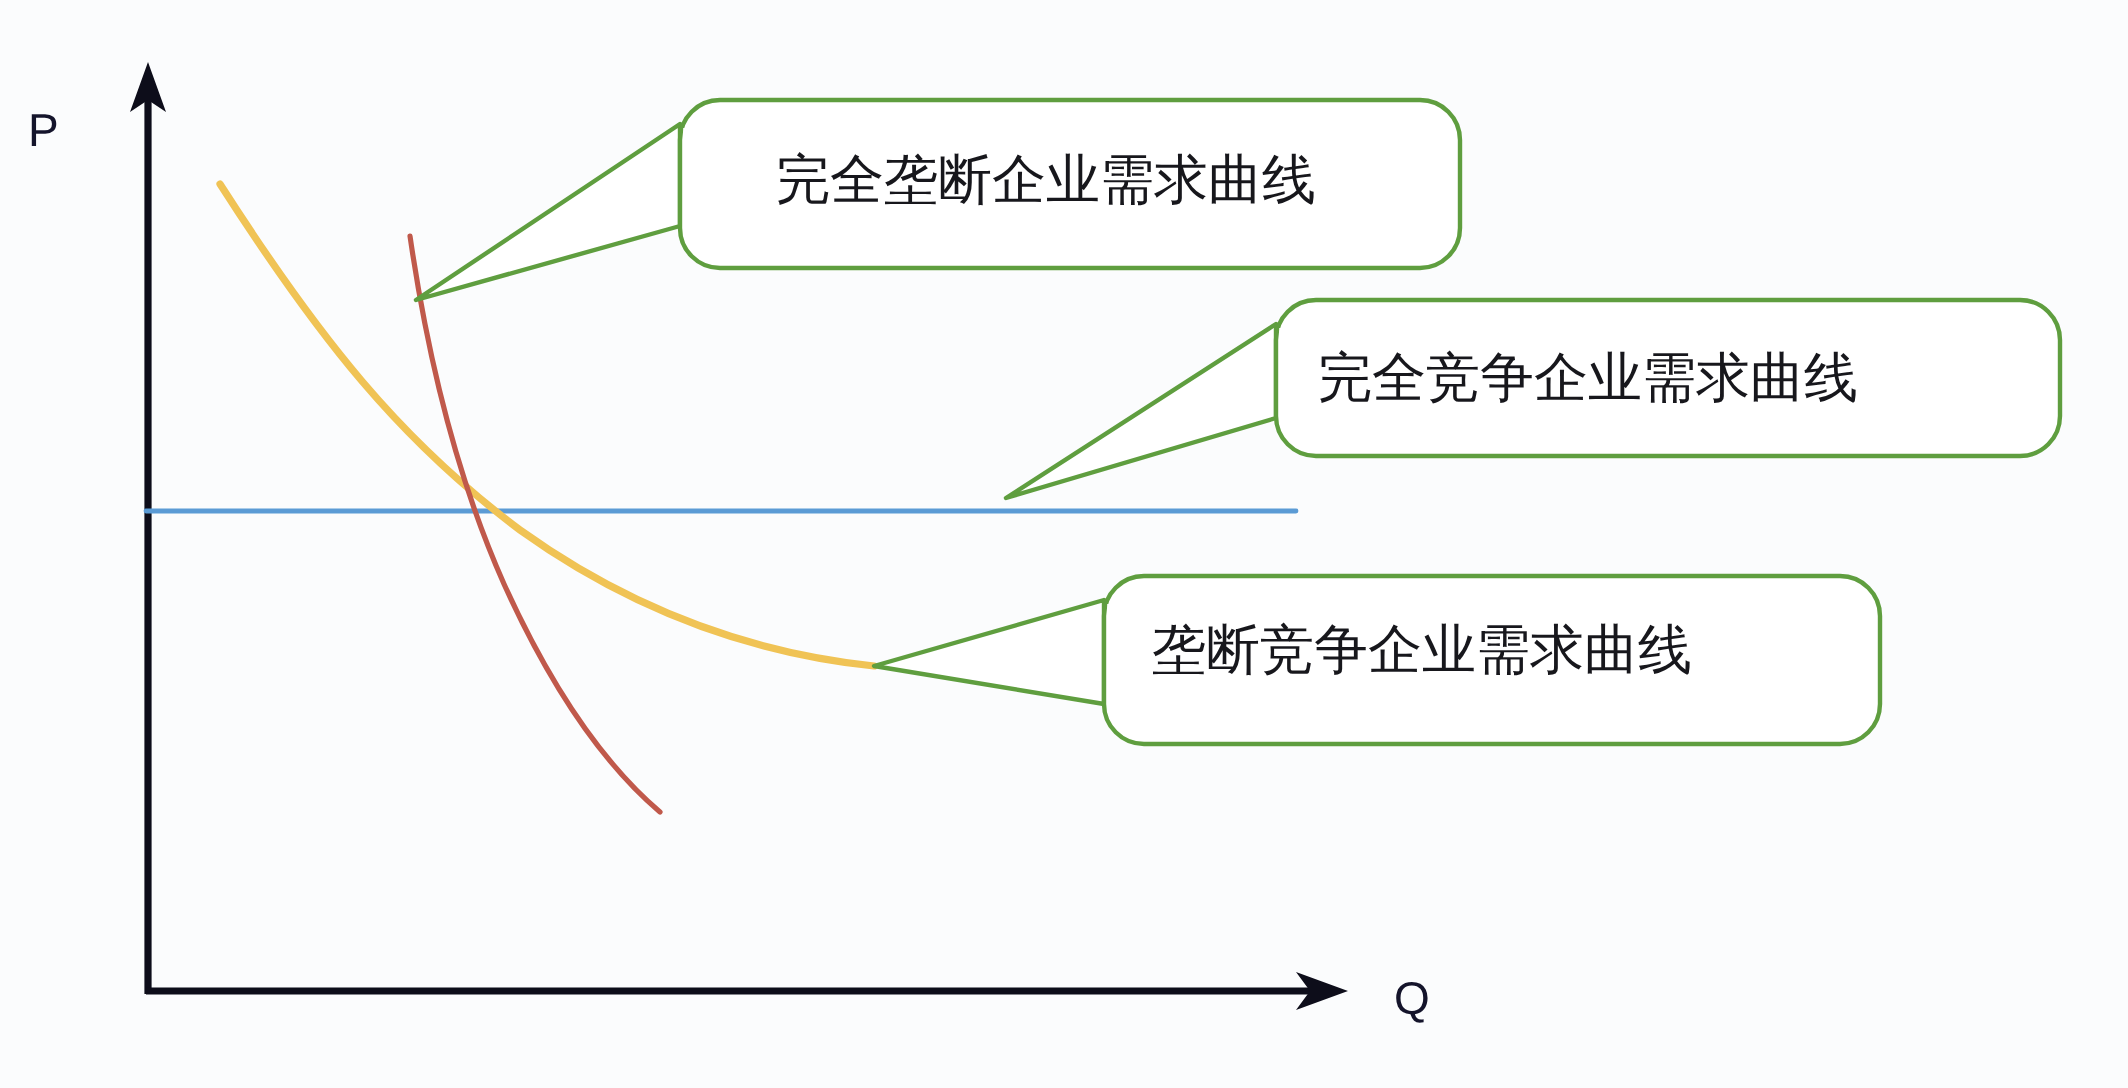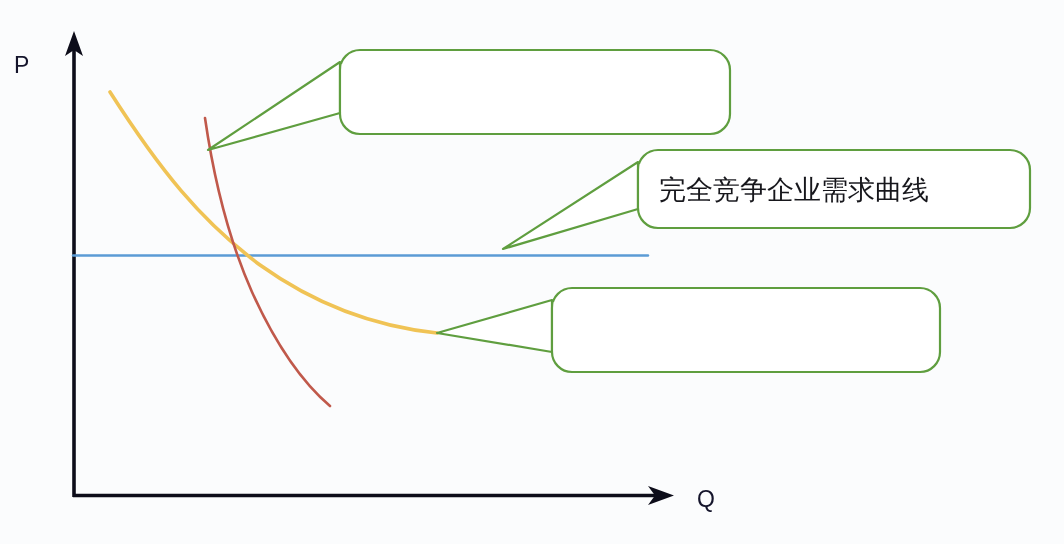--- a/index.html
+++ b/index.html
@@ -86,15 +86,17 @@
       <path d="M 552 300 L 437 333 L 552 352 Z" fill="#ffffff" stroke="#5f9e3f" stroke-width="2.2" stroke-linejoin="round"></path>
       <rect x="552" y="288" width="388" height="84" rx="20" ry="20" fill="#ffffff" stroke="#5f9e3f" stroke-width="2.2"></rect>
       <rect x="553.6" y="302" width="4" height="49" fill="#ffffff"></rect>
     </g>
 
     <text class="axis-label" x="14" y="73">P</text>
     <text class="axis-label" x="697" y="507">Q</text>
 
   </svg>
 
+  <div class="callout-text" id="callout-text-1">完全垄断企业需求曲线</div>
   <div class="callout-text" id="callout-text-2">完全竞争企业需求曲线</div>
+  <div class="callout-text" id="callout-text-3">垄断竞争企业需求曲线</div>
 
 </div>
 
 </body></html>

